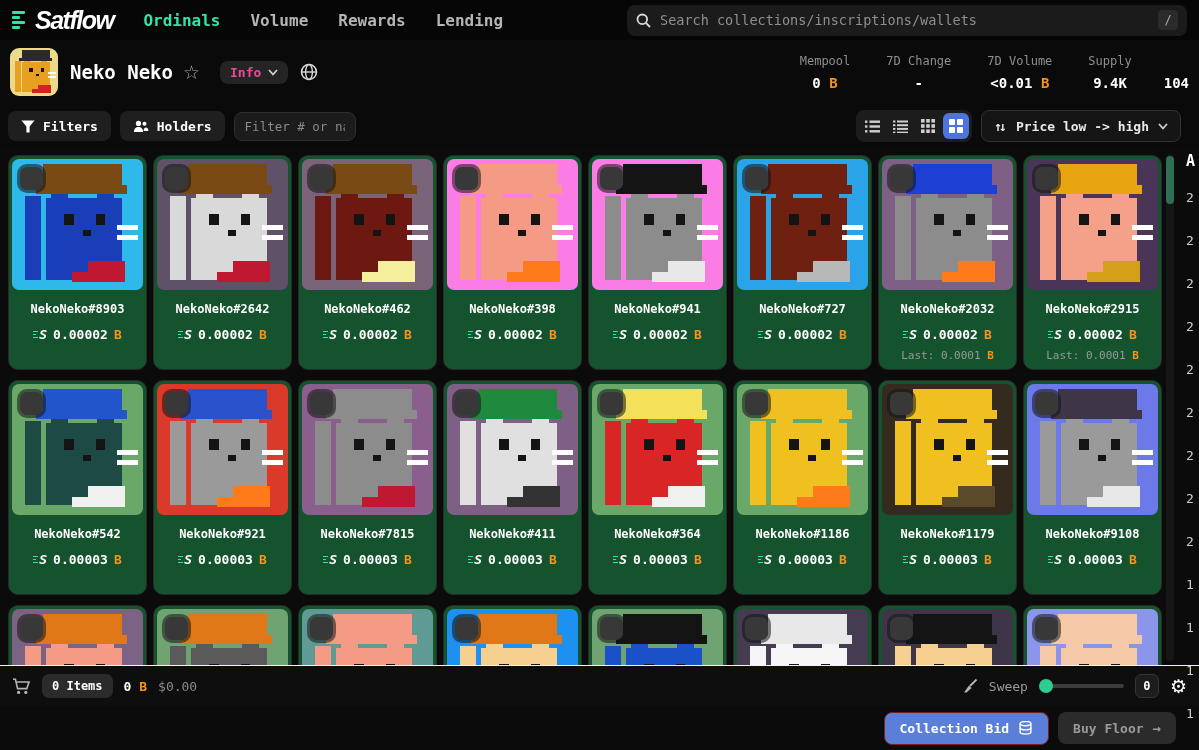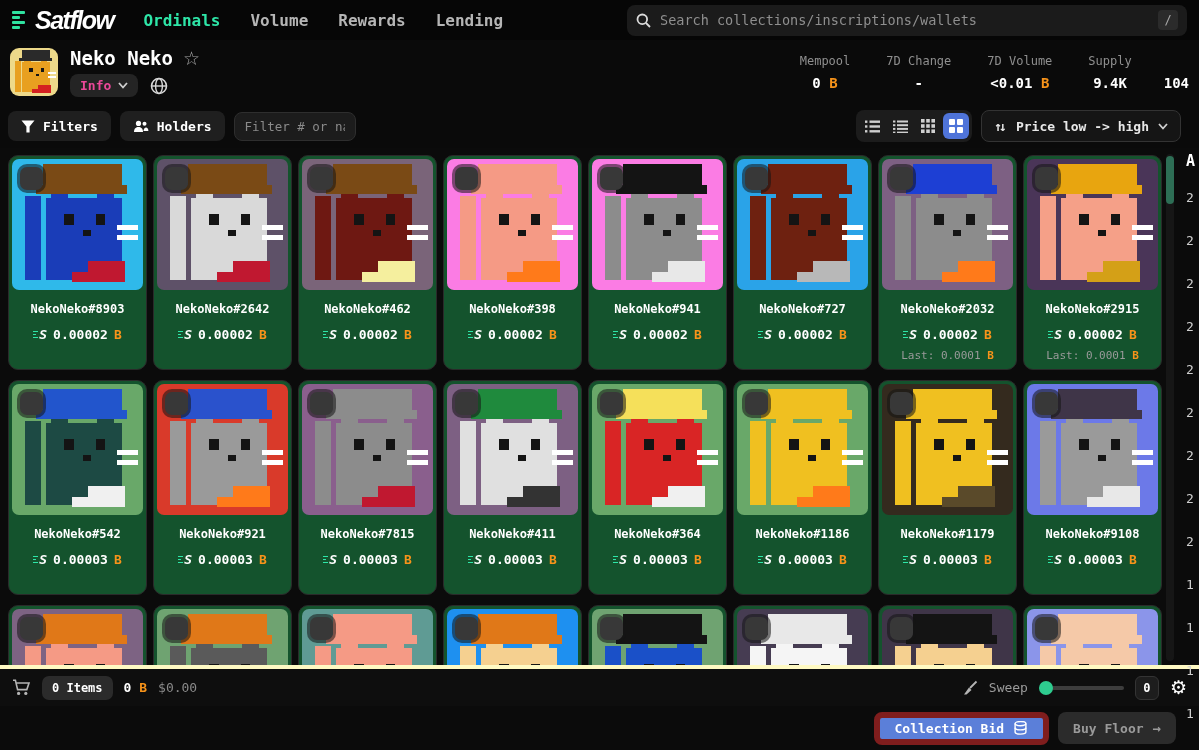--- a/index.html
+++ b/index.html
@@ -21,21 +21,21 @@
   .search { margin-left:auto; width:560px; height:31px; background:#1b1b1b; border-radius:8px; display:flex; align-items:center; padding:0 9px; gap:9px; }
   .search svg { flex:none; }
   .search input { flex:1; background:transparent; border:none; outline:none; color:#ddd; font:400 13.5px "DejaVu Sans Mono", monospace; }
   .search input::placeholder { color:#8f8f8f; }
   .kbd { width:20px; height:20px; background:#2b2b2b; border-radius:4px; color:#a8a8a8; font-size:12px; display:grid; place-items:center; flex:none; }
 
   
   .colheader { height:64px; display:flex; align-items:center; padding:0 10px; gap:12px; flex:none; }
   .avatar { width:48px; height:48px; border-radius:9px; overflow:hidden; flex:none; }
   .avatar svg { display:block; width:48px; height:48px; }
-  .col-left { display:flex; flex-direction:column; gap:5px; }
+  .col-left { display:flex; flex-direction:row; gap:20px; }
   .title-row { display:flex; align-items:center; gap:10px; }
   .col-title { font-size:19px; font-weight:700; color:#fff; }
   .star { font-family:"DejaVu Sans", sans-serif; font-size:19px; color:#a8a8a8; cursor:pointer; line-height:1; }
   .info-row { display:flex; align-items:center; gap:12px; }
   .info-btn { background:#242424; border-radius:8px; padding:4px 10px; color:#ec4899; font-size:13px; font-weight:700; display:flex; gap:7px; align-items:center; cursor:pointer; }
   .globe { cursor:pointer; display:grid; place-items:center; }
   .stats { margin-left:auto; display:flex; gap:36px; align-items:flex-start; }
   .stat { text-align:center; }
   .stat .lab { font-size:12px; color:#8f8f8f; white-space:nowrap; }
   .stat .val { font-size:14px; font-weight:700; color:#fff; margin-top:7px; white-space:nowrap; }
@@ -71,35 +71,35 @@
   .card-last { text-align:center; font-size:11px; color:#9a9a9a; margin-top:7px; }
   .scrollbar { position:absolute; right:25px; top:6px; bottom:4px; width:8px; border-radius:4px; background:#161616; }
   .scrollbar .thumb { position:absolute; top:2px; left:0; width:8px; height:48px; border-radius:4px; background:#2d6e55; cursor:pointer; }
 
   
   .rail { position:absolute; right:0; top:152px; bottom:0; width:20px; padding-left:7px; z-index:6; pointer-events:none; }
   .rail-h { font-size:15px; font-weight:700; color:#fff; height:38px; }
   .rail-v { font-size:13px; color:#cfcfcf; height:43px; }
 
   
-  .cartbar { height:41px; border-top:4px solid #fef9c3; display:flex; align-items:center; gap:11px; padding:0 12px; background:#0e0e0e; flex:none; }
+  .cartbar { height:41px; border-top:1px solid #fef9c3; display:flex; align-items:center; gap:11px; padding:0 12px; background:#0e0e0e; flex:none; }
   .items-badge { background:#2b2b2b; border-radius:7px; padding:5px 10px; font-size:12px; font-weight:700; color:#fff; }
   .cart-btc { font-size:13px; font-weight:700; color:#fff; }
   .cart-usd { font-size:13px; color:#8a8a8a; }
   .cart-right { margin-left:auto; display:flex; align-items:center; gap:11px; }
   .sweep-label { font-size:13px; color:#9a9a9a; }
   .slider { position:relative; width:85px; height:14px; cursor:pointer; }
   .slider .track { position:absolute; top:5px; left:0; right:0; height:4px; background:#3d3d3d; border-radius:2px; }
   .slider .knob { position:absolute; top:0; left:0; width:14px; height:14px; border-radius:50%; background:#2ecc8f; }
   .sweep-val { min-width:24px; height:24px; background:#1d1d1d; border:1px solid #343434; border-radius:6px; display:grid; place-items:center; font-size:12px; font-weight:700; color:#fff; padding:0 6px; }
   .gear { font-family:"DejaVu Sans", sans-serif; font-size:19px; color:#fff; cursor:pointer; line-height:1; }
 
   
   .actionbar { height:44px; display:flex; align-items:center; justify-content:flex-end; gap:9px; padding:0 23px; background:#0b0b0b; flex:none; }
-  .bid-btn { background:#5b7fd9; border:6px solid #7f1d1d; border-radius:8px; height:33px; padding:0 15px; display:flex; align-items:center; gap:9px; color:#fff; font-size:13px; font-weight:700; cursor:pointer; }
+  .bid-btn { background:#5b7fd9; border:1px solid #7f1d1d; border-radius:8px; height:33px; padding:0 15px; display:flex; align-items:center; gap:9px; color:#fff; font-size:13px; font-weight:700; cursor:pointer; }
   .floor-btn { background:#2b2b2b; border-radius:8px; height:32px; padding:0 15px; display:flex; align-items:center; gap:9px; color:#9a9a9a; font-size:13px; font-weight:700; cursor:pointer; }
   .arrow { font-size:14px; }
 </style>
 </head>
 <body>
 
 <div class="page">
 
   <header class="topnav">
     <div class="brand">

